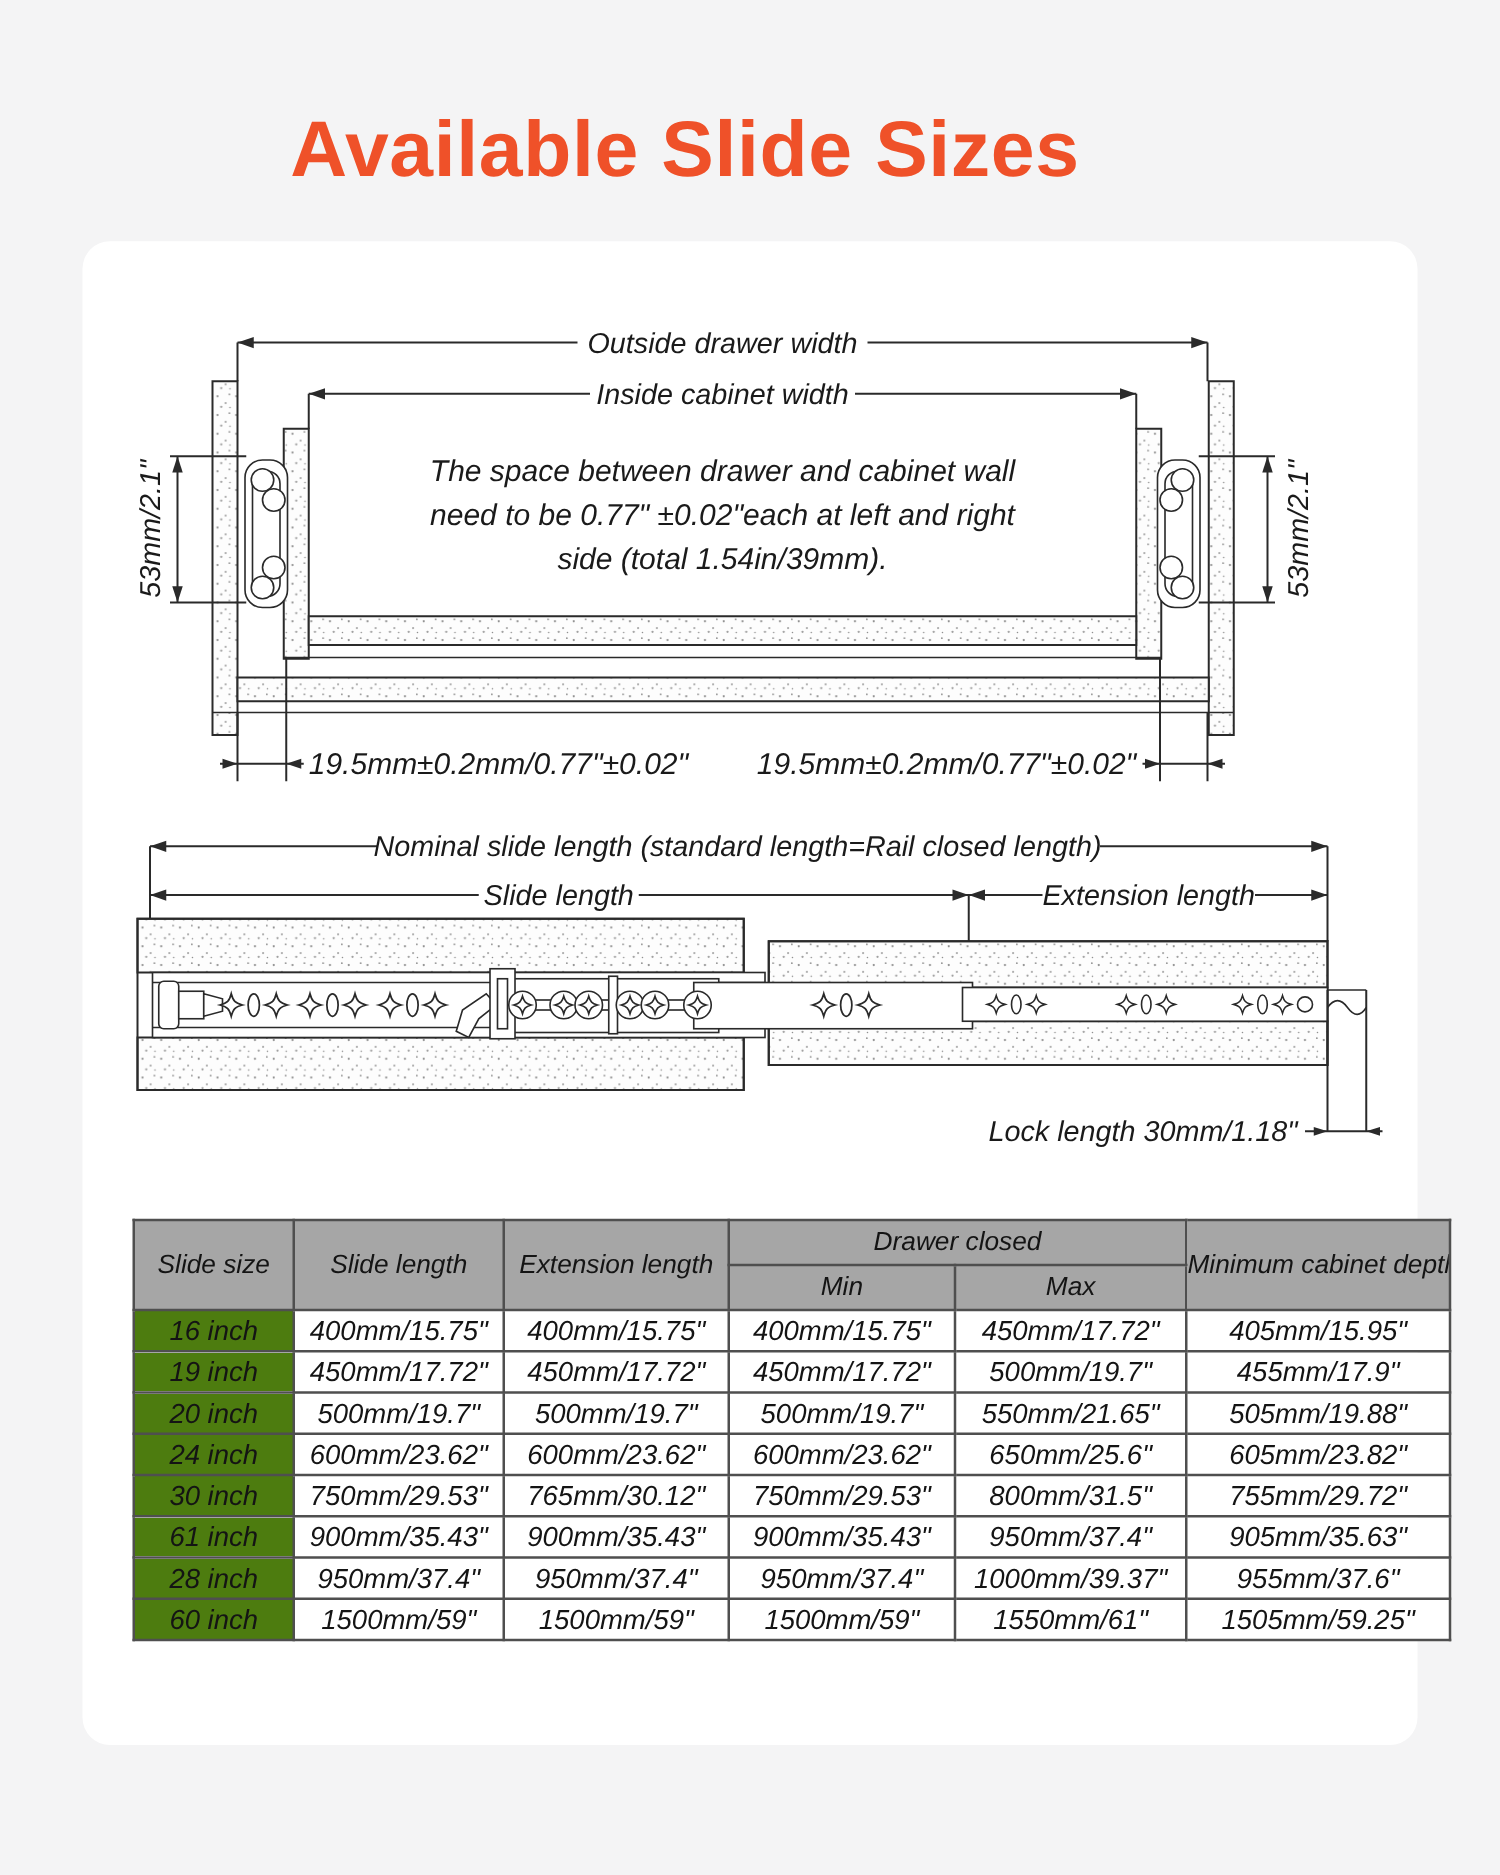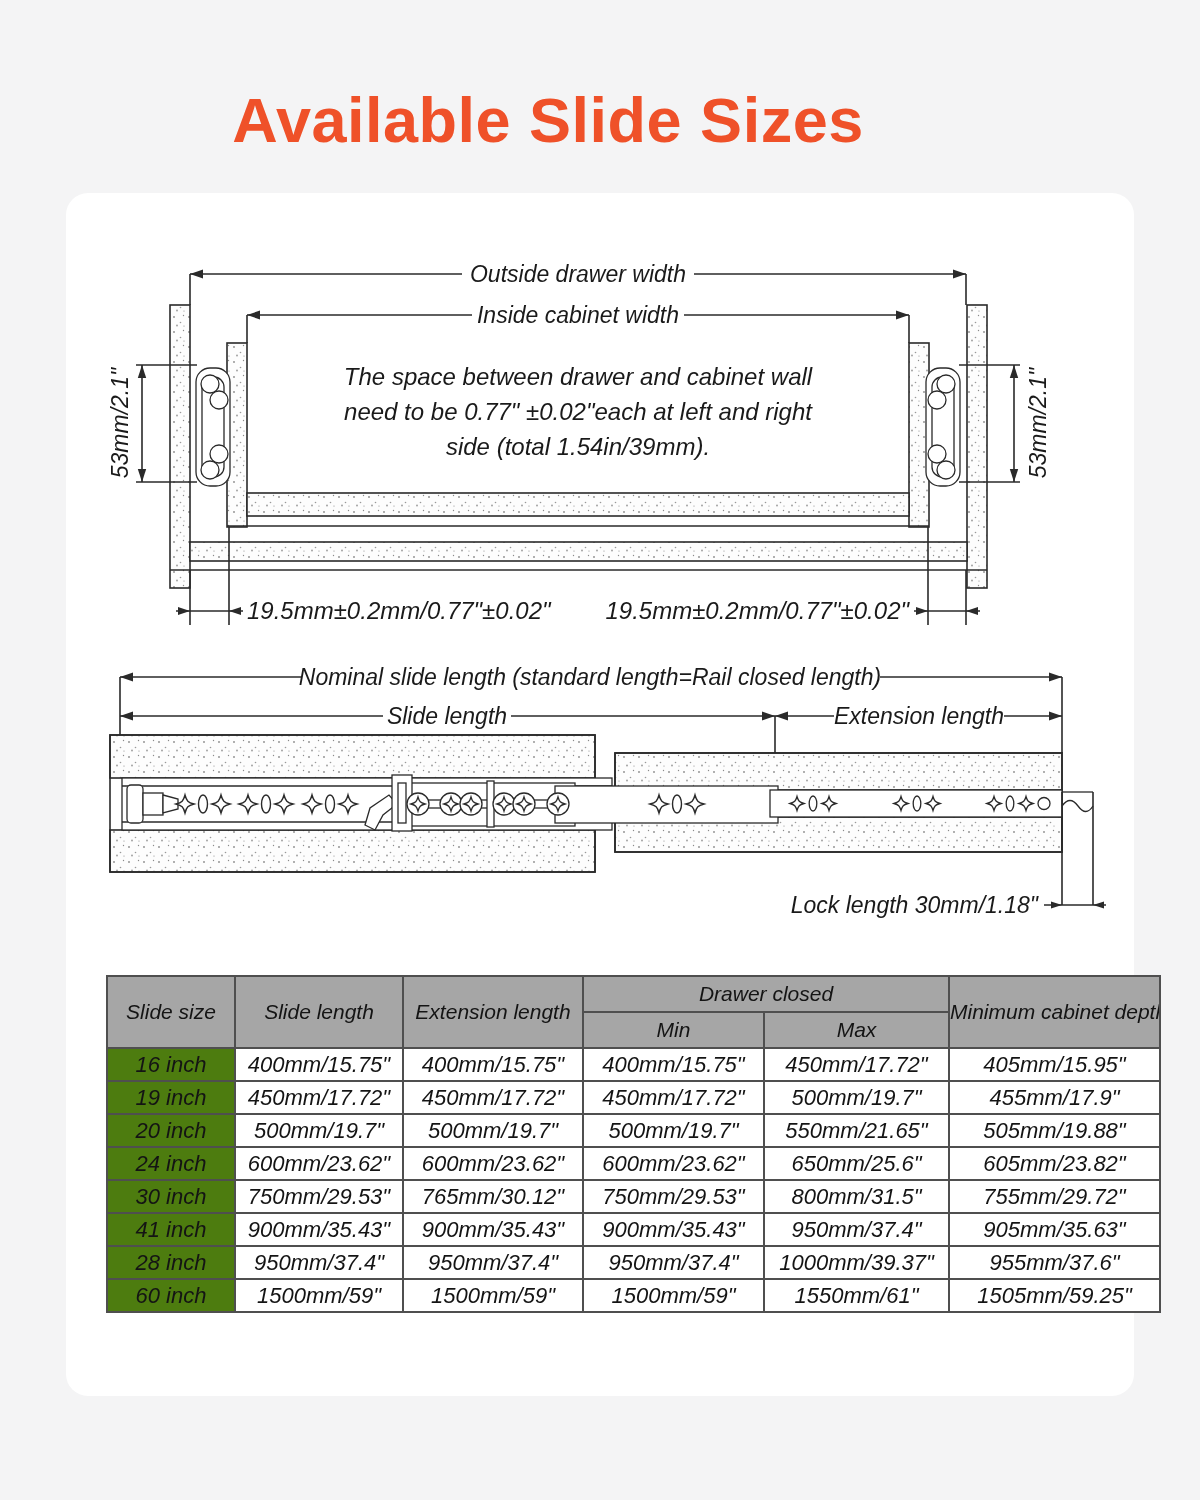--- a/index.html
+++ b/index.html
@@ -340,21 +340,21 @@
           </tr>
           <tr>
             <td class="rowhead">30 inch</td>
             <td>750mm/29.53"</td>
             <td>765mm/30.12"</td>
             <td>750mm/29.53"</td>
             <td>800mm/31.5"</td>
             <td>755mm/29.72"</td>
           </tr>
           <tr>
-            <td class="rowhead">41 inch</td>
+            <td class="rowhead">61 inch</td>
             <td>900mm/35.43"</td>
             <td>900mm/35.43"</td>
             <td>900mm/35.43"</td>
             <td>950mm/37.4"</td>
             <td>905mm/35.63"</td>
           </tr>
           <tr>
             <td class="rowhead">28 inch</td>
             <td>950mm/37.4"</td>
             <td>950mm/37.4"</td>

